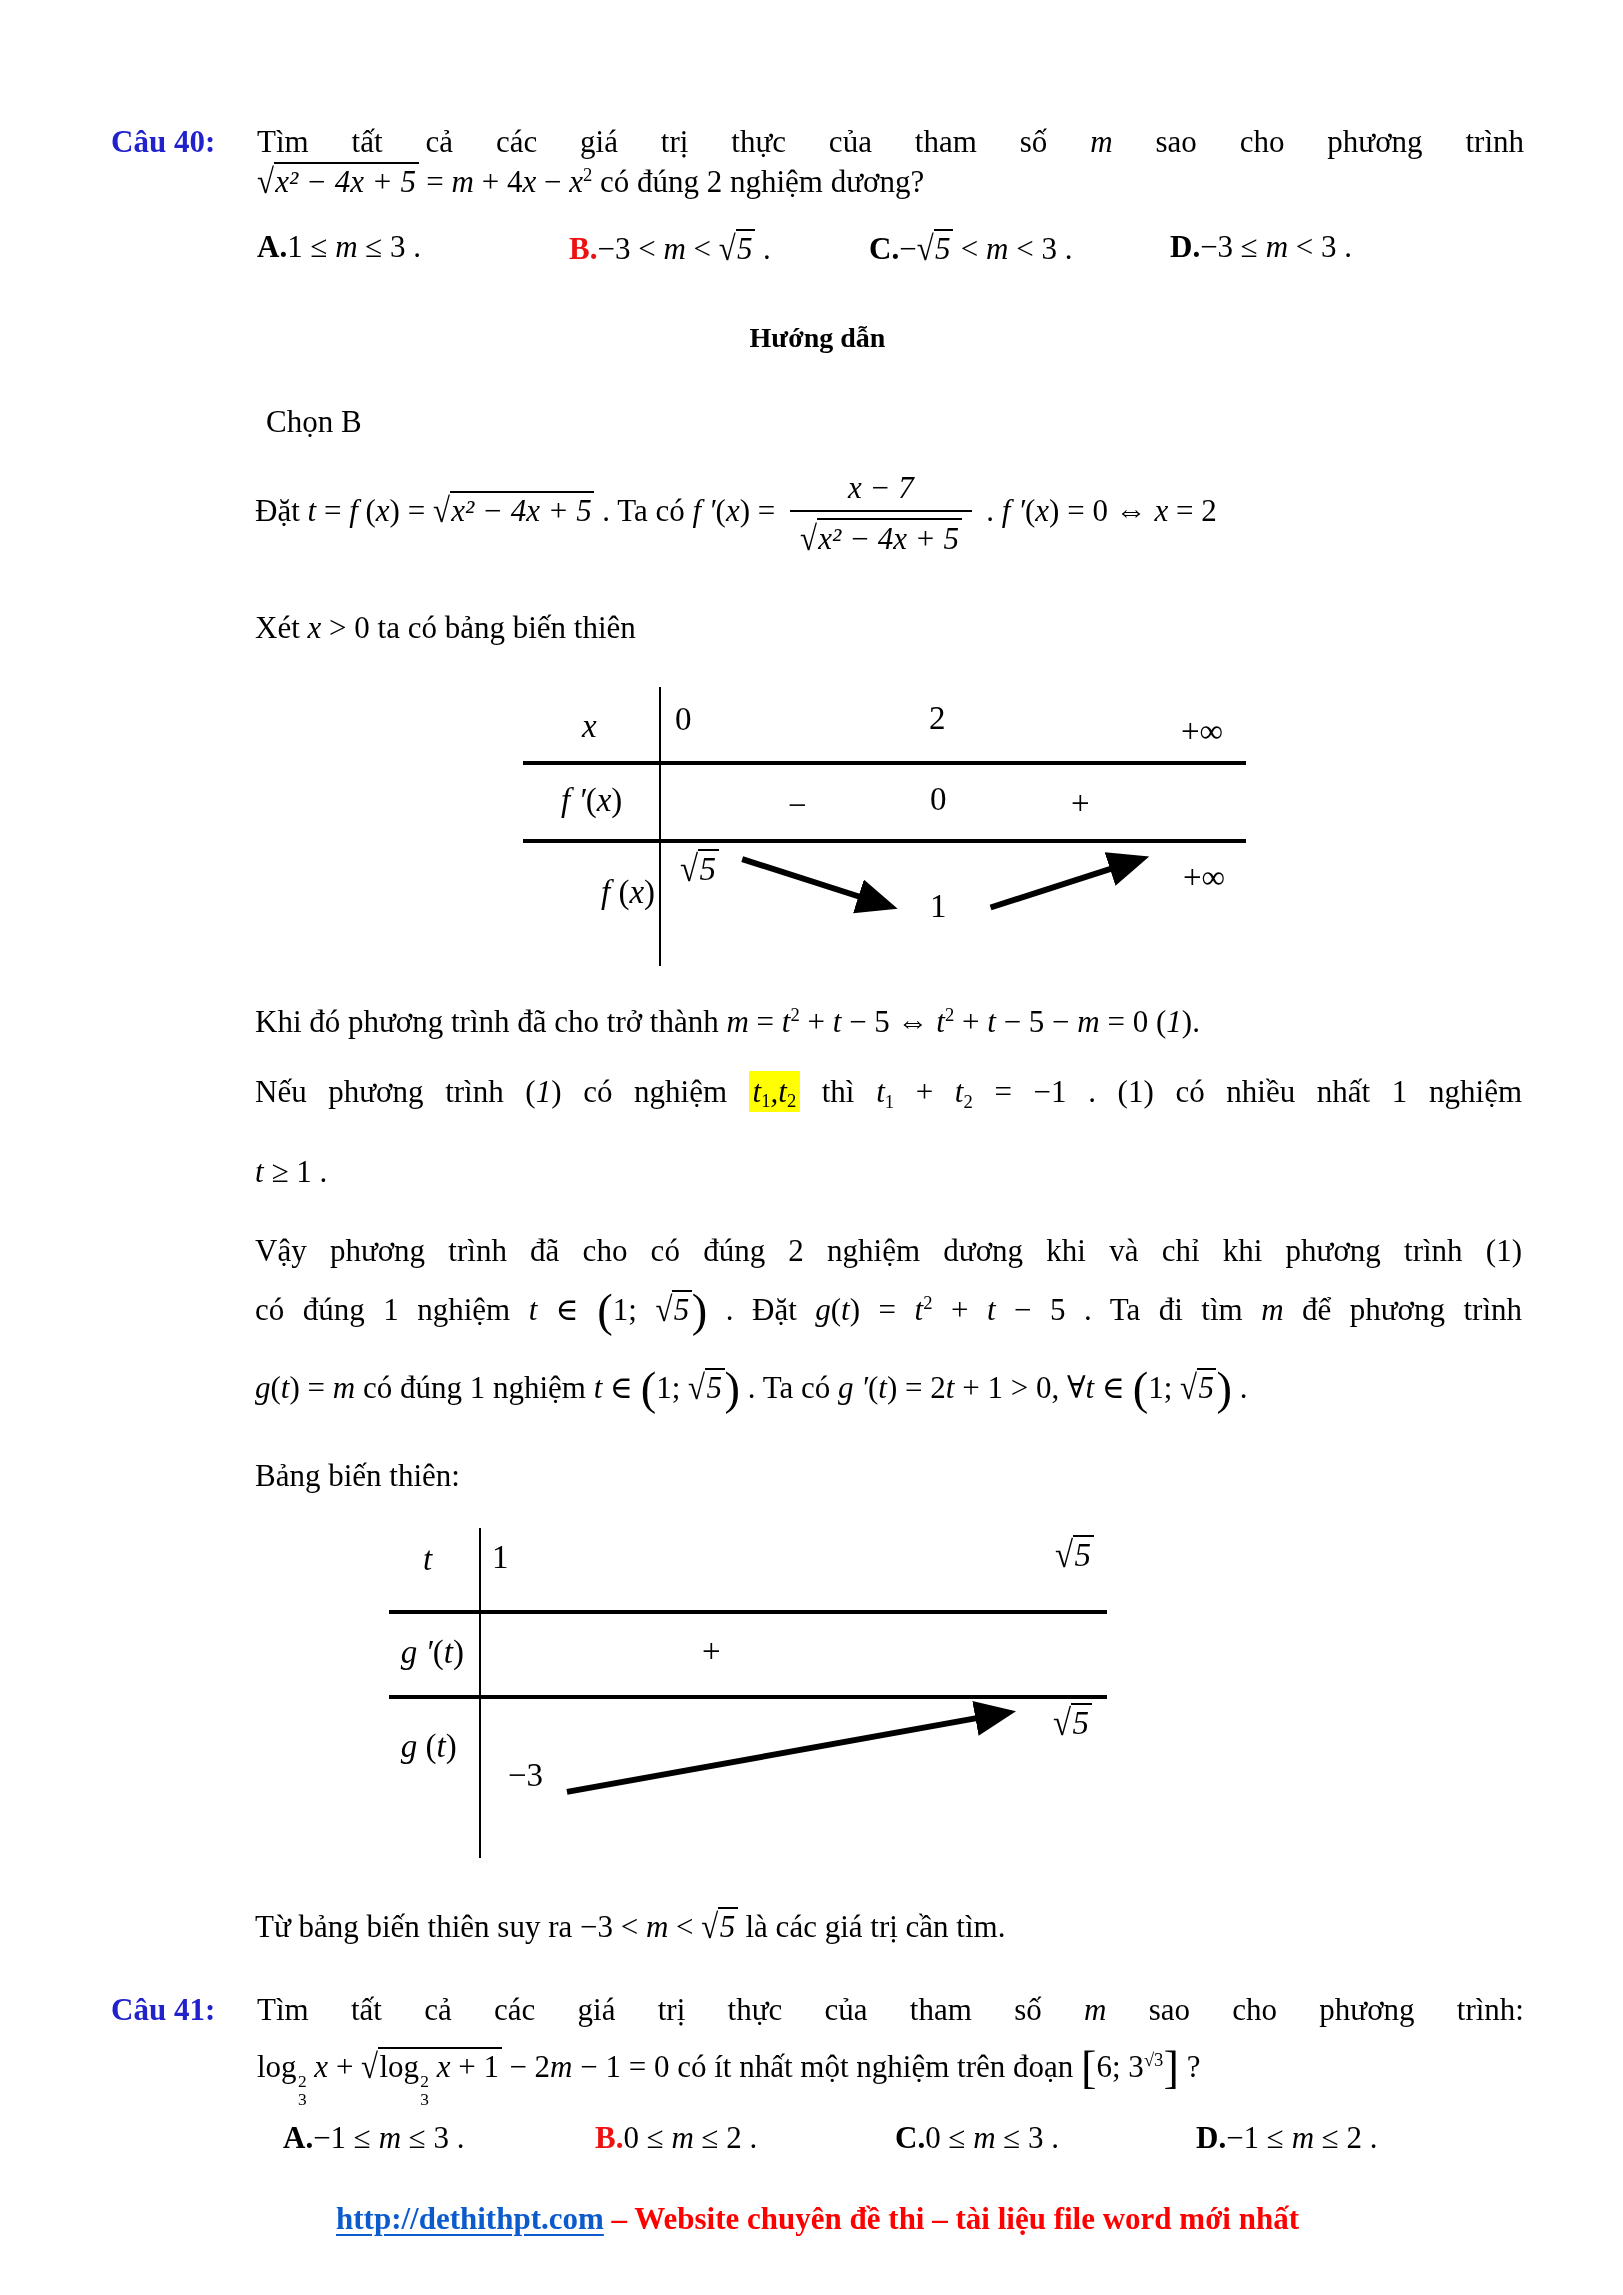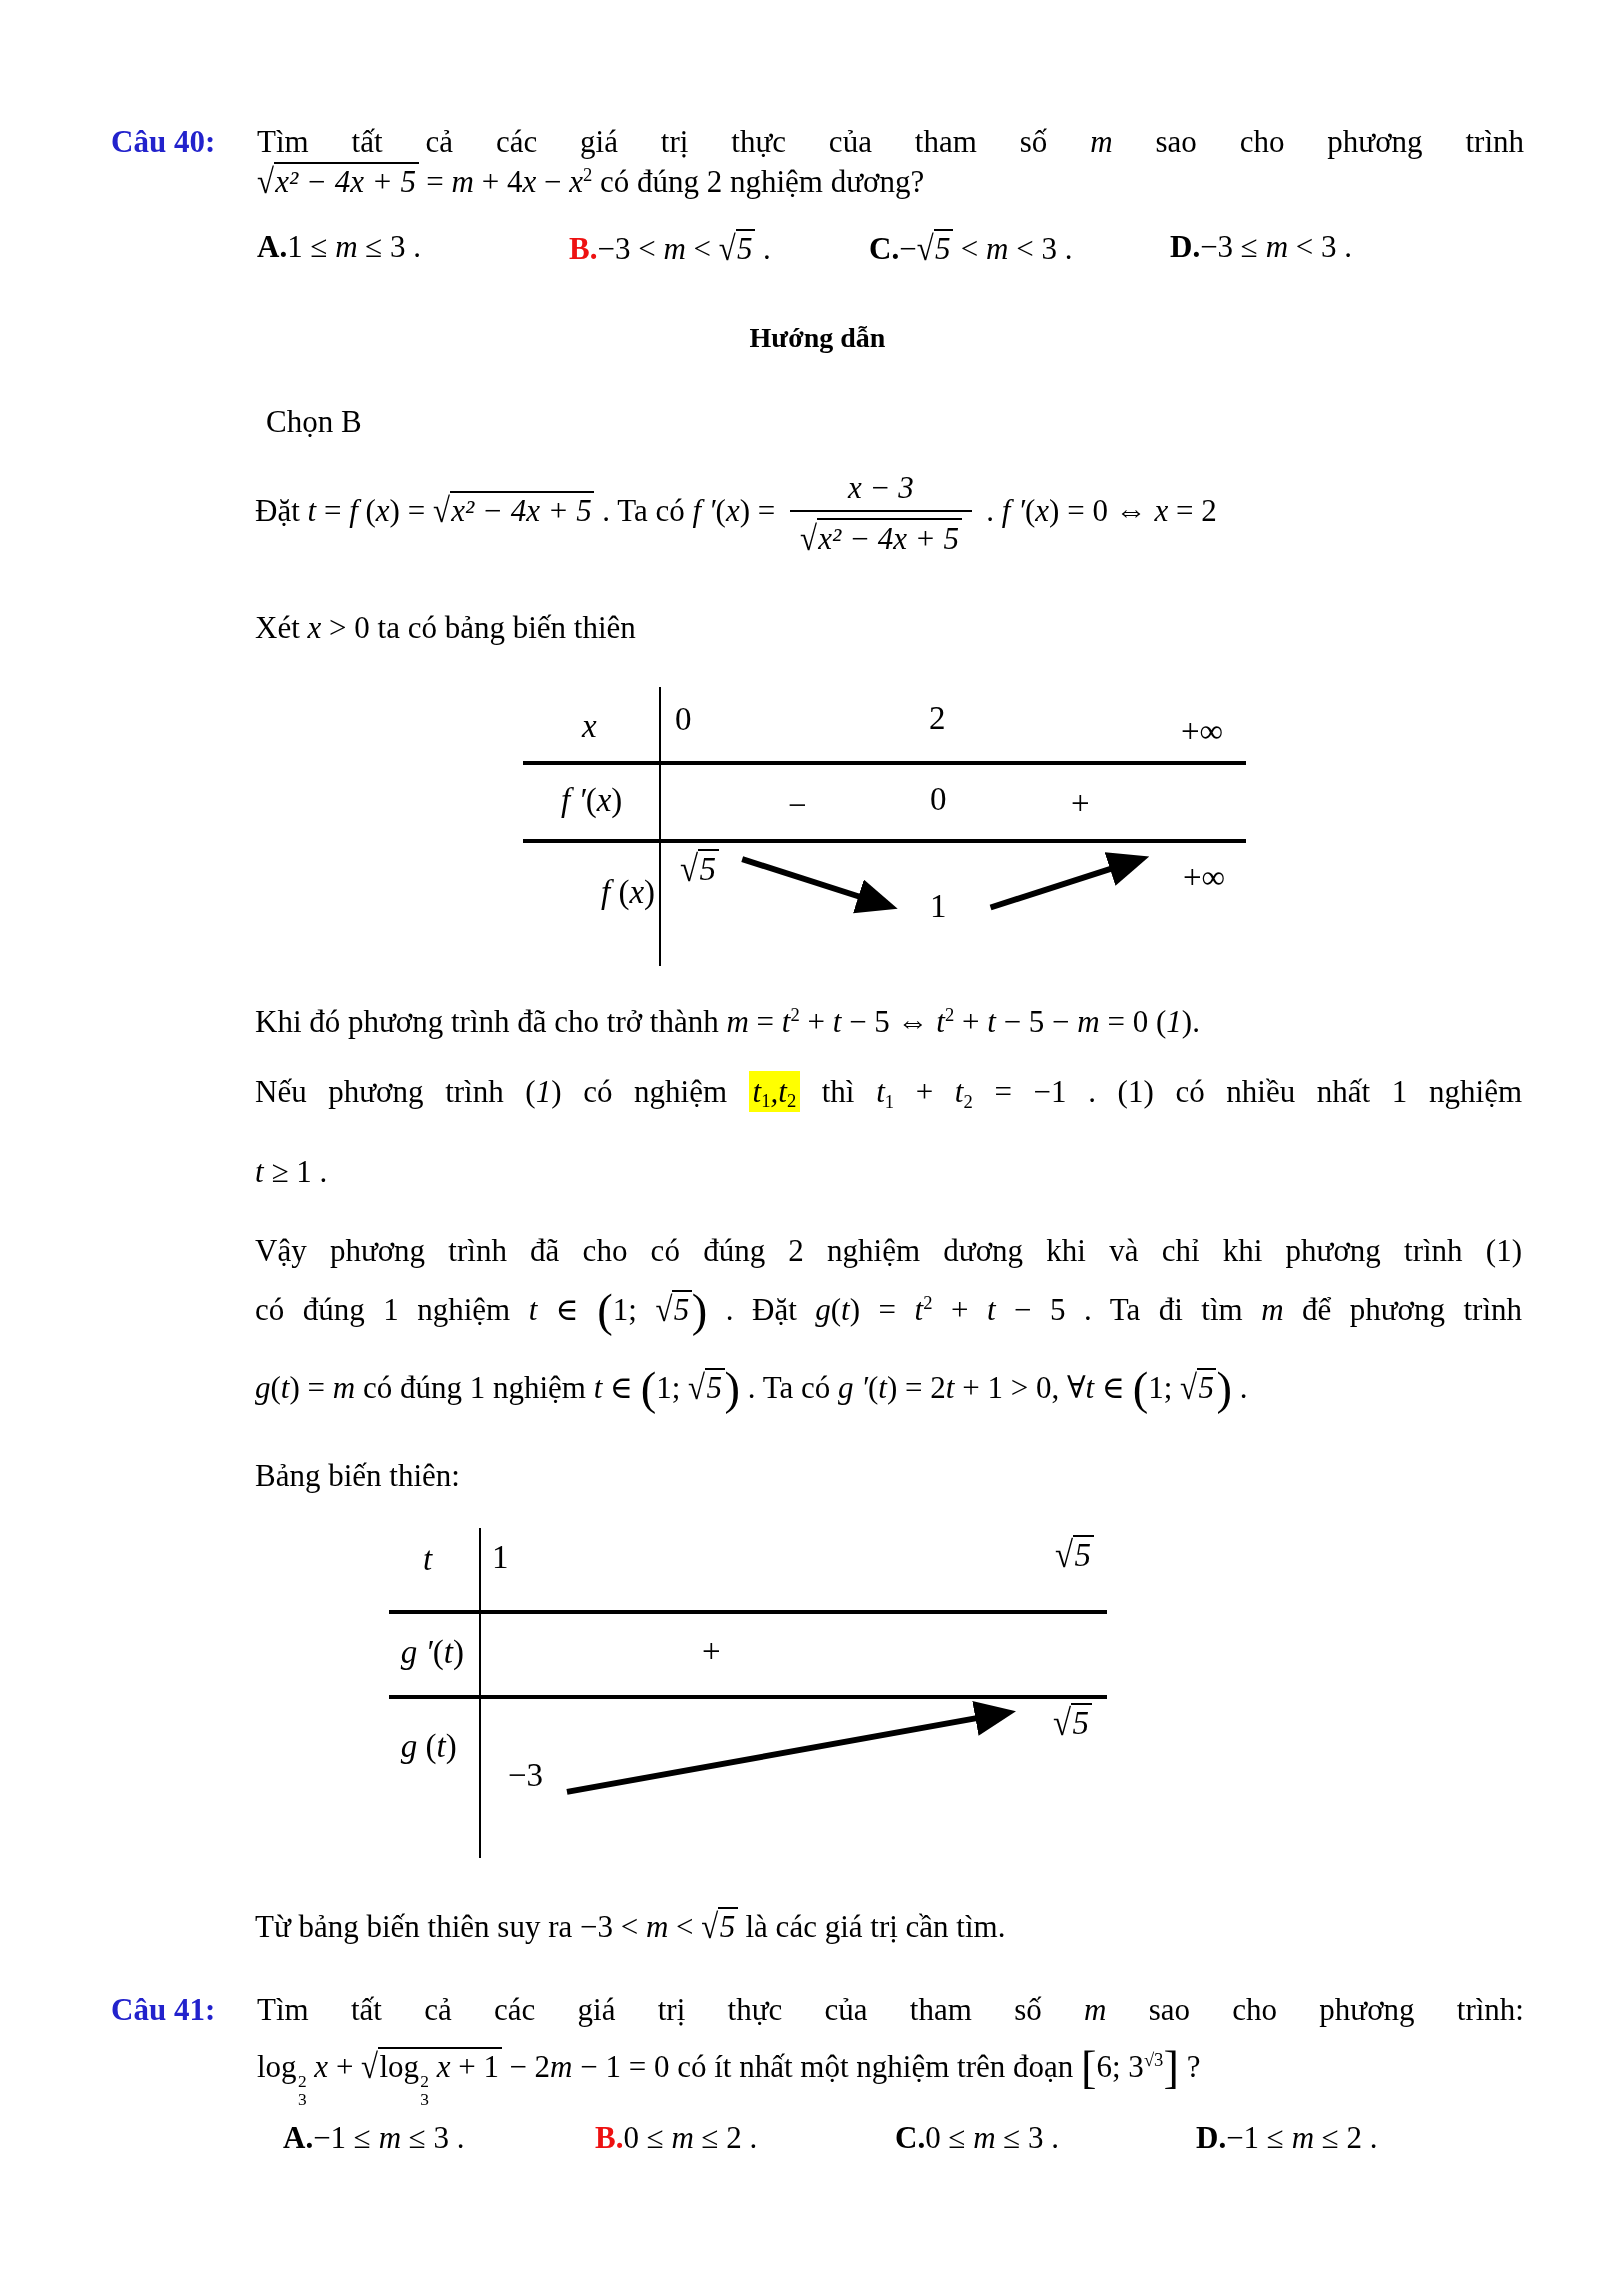--- a/index.html
+++ b/index.html
@@ -61,21 +61,21 @@
     <div class="option"><span class="olabel">A.</span><span><span class="rm">1 ≤ </span><span class="it">m</span><span class="rm"> ≤ 3 .</span></span></div>
     <div class="option"><span class="olabel correct">B.</span><span><span class="rm">−3 &lt; </span><span class="it">m</span><span class="rm"> &lt; </span><span class="sqrt"><span class="sign">√</span><span class="rad"><span class="it">5</span></span></span><span class="rm"> .</span></span></div>
     <div class="option"><span class="olabel">C.</span><span><span class="rm">−</span><span class="sqrt"><span class="sign">√</span><span class="rad"><span class="it">5</span></span></span><span class="rm"> &lt; </span><span class="it">m</span><span class="rm"> &lt; 3 .</span></span></div>
     <div class="option"><span class="olabel">D.</span><span><span class="rm">−3 ≤ </span><span class="it">m</span><span class="rm"> &lt; 3 .</span></span></div>
   </div>
 
   <div class="abs center bold" style="left:111px;top:322px;width:1413px;font-size:28px;">Hướng dẫn</div>
   <div class="abs" style="left:266px;top:404px;">Chọn B</div>
 
   <div class="abs" style="left:255px;top:469px;width:1309px;"><span class="rm">Đặt  </span><span class="it">t</span><span class="rm"> = </span><span class="it">f</span><span class="rm"> (</span><span class="it">x</span><span class="rm">) = </span><span class="sqrt"><span class="sign">√</span><span class="rad"><span class="it">x² − 4x + 5</span></span></span><span class="rm"> . Ta có  </span><span class="it">f ′</span><span class="rm">(</span><span class="it">x</span><span class="rm">) = </span><span class="frac">
-        <span class="fnum"><span class="it">x − 3</span></span>
+        <span class="fnum"><span class="it">x − 7</span></span>
         <span class="fden"><span class="sqrt"><span class="sign">√</span><span class="rad"><span class="it">x² − 4x + 5</span></span></span></span>
       </span><span class="rm"> .  </span><span class="it">f ′</span><span class="rm">(</span><span class="it">x</span><span class="rm">) = 0 ⇔ </span><span class="it">x</span><span class="rm"> = 2</span></div>
 
   <div class="abs" style="left:255px;top:610px;"><span class="rm">Xét  </span><span class="it">x</span><span class="rm"> &gt; 0  ta có bảng biến thiên</span></div>
 
   <div class="vtable" style="left:523px;top:684px;width:726px;height:281px;">
     <div class="vline" style="left:136px;top:2.6px;height:279px;"></div>
     <div class="hline" style="left:0;top:77px;width:723px;"></div>
     <div class="hline" style="left:0;top:155px;width:723px;"></div>
     <div class="cell" style="left:59px;top:23.6px;"><span class="it">x</span></div>
@@ -145,15 +145,18 @@
             <span class="ss-sup">2</span>
             <span class="ss-sub">3</span>
           </span><span class="it"> x</span><span class="rm"> + 1</span></span></span><span class="rm"> − 2</span><span class="it">m</span><span class="rm"> − 1 = 0  có ít nhất một nghiệm trên đoạn </span><span class="big">[</span><span class="rm">6; 3</span><sup>√3</sup><span class="big">]</span><span class="rm"> ?</span></div>
   <div class="abs options" style="left:257px;top:2120px;width:1267px;margin-left:26px;">
     <div class="option"><span class="olabel">A.</span><span><span class="rm">−1 ≤ </span><span class="it">m</span><span class="rm"> ≤ 3 .</span></span></div>
     <div class="option"><span class="olabel correct">B.</span><span><span class="rm">0 ≤ </span><span class="it">m</span><span class="rm"> ≤ 2 .</span></span></div>
     <div class="option"><span class="olabel">C.</span><span><span class="rm">0 ≤ </span><span class="it">m</span><span class="rm"> ≤ 3 .</span></span></div>
     <div class="option"><span class="olabel">D.</span><span><span class="rm">−1 ≤ </span><span class="it">m</span><span class="rm"> ≤ 2 .</span></span></div>
   </div>
 
+  <div class="abs center footer" style="left:111px;top:2201px;width:1413px;">
+    <a href="#">http://dethithpt.com</a><span class="rm"> </span><span class="red">– Website chuyên đề thi – tài liệu file word mới nhất</span>
+  </div>
 
 </div>
 
 
 </body></html>

